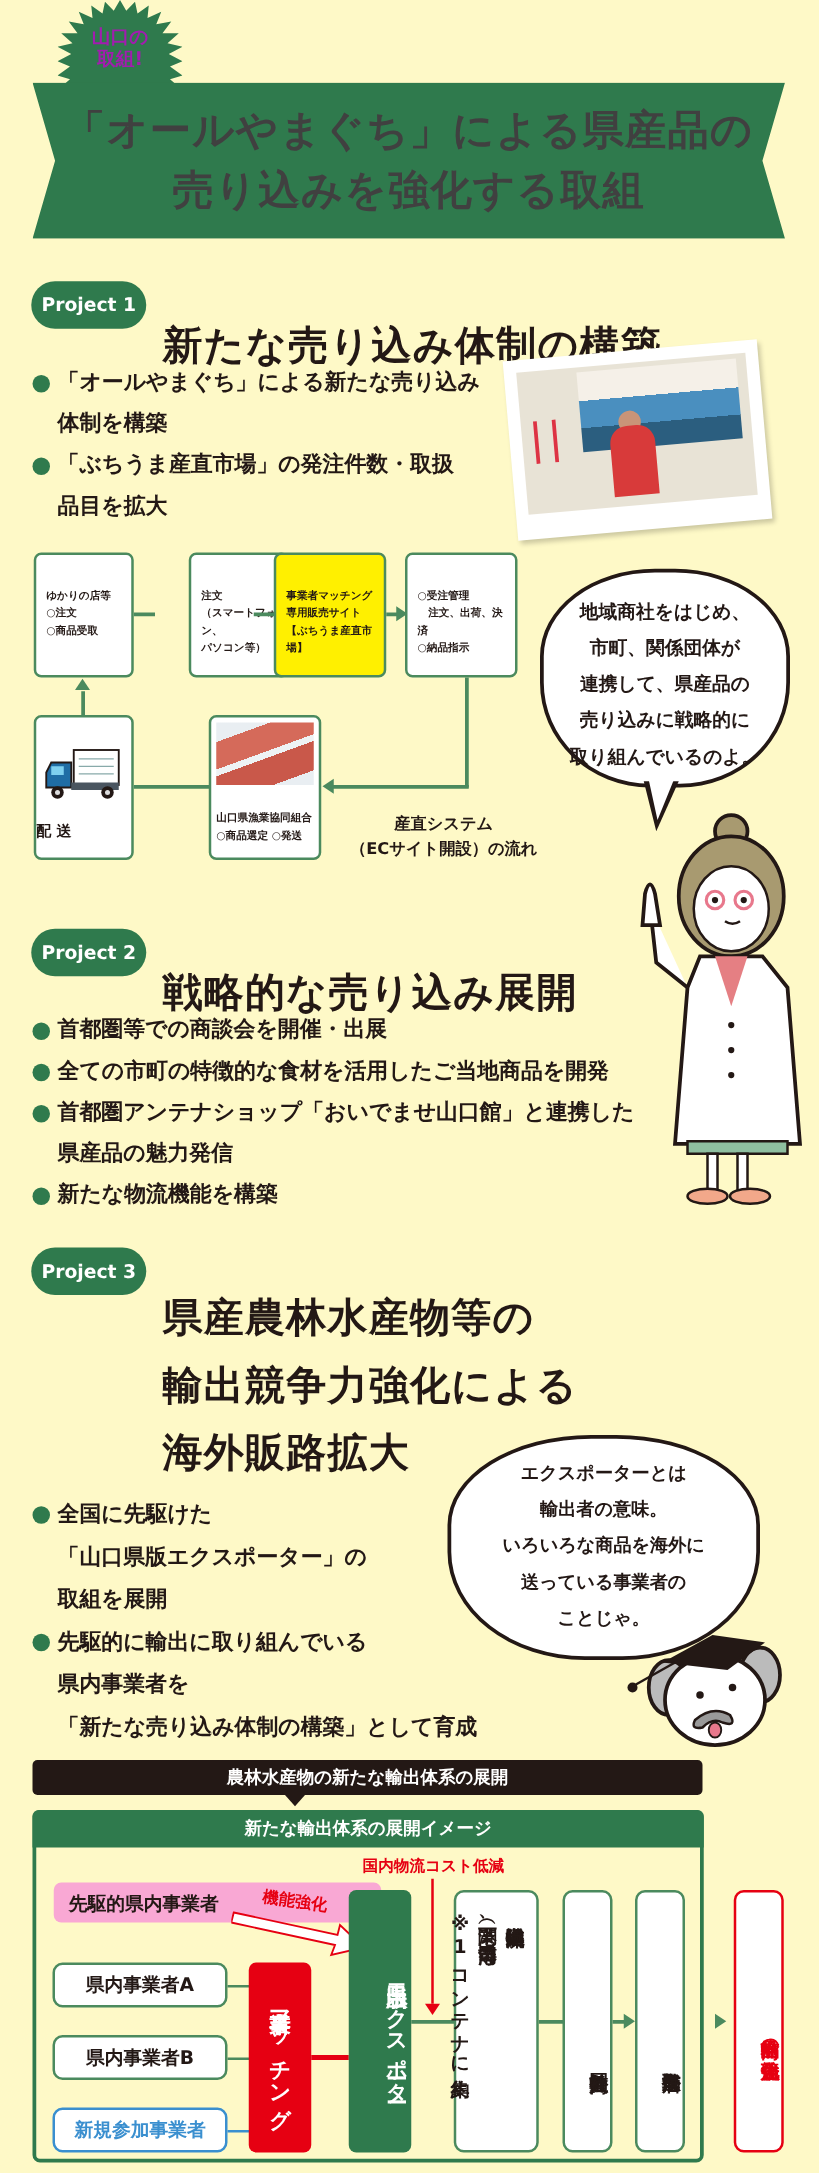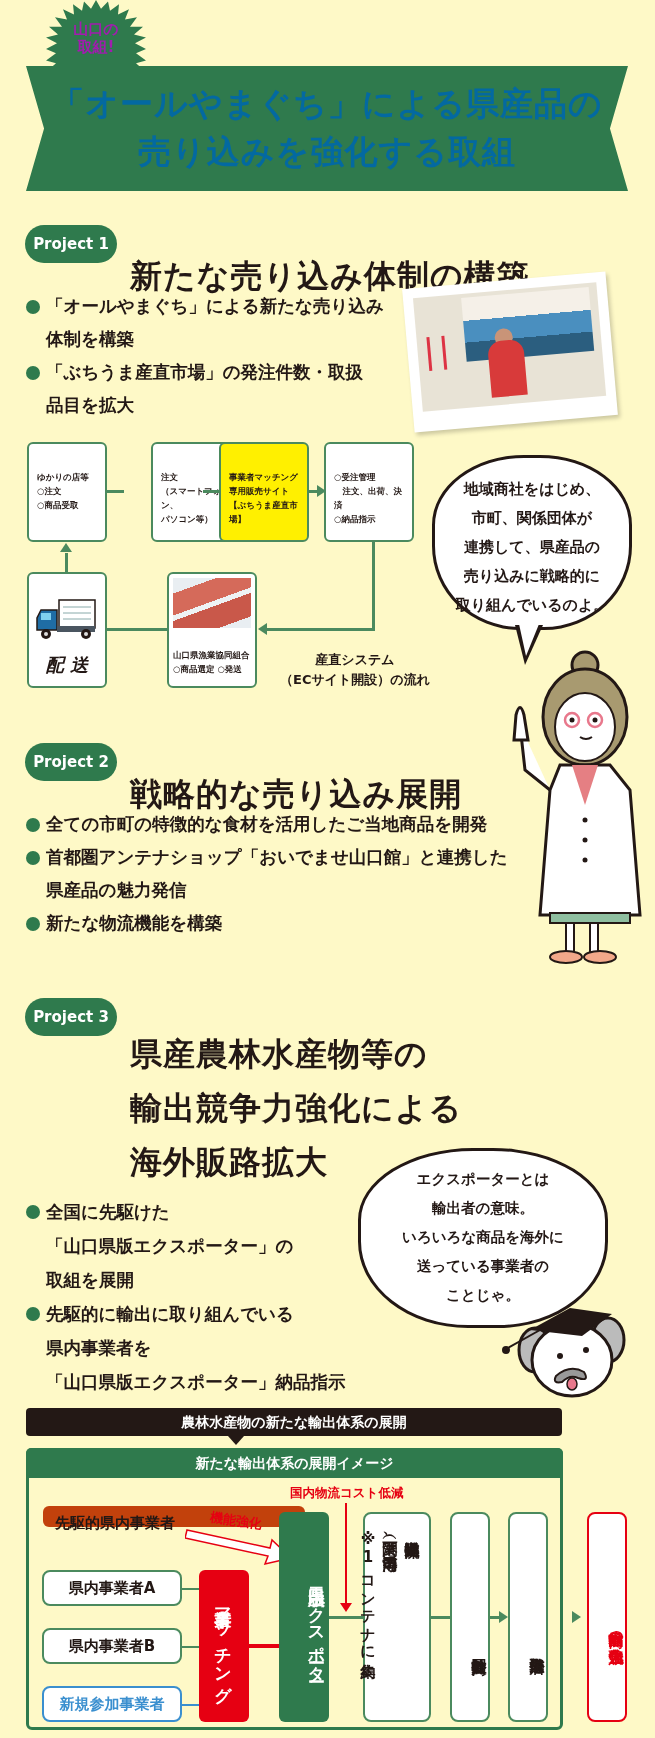--- a/index.html
+++ b/index.html
@@ -6,21 +6,21 @@
   html, body { width: 655px; height: 1738px; background: #fef9c7; overflow: hidden; }
   body { position: relative; font-family: "DejaVu Sans", "Liberation Sans", sans-serif; color: #231815; }
   .abs { position: absolute; }
 
   
   .burst { left: 46px; top: 0; width: 100px; height: 72px; background: #2f7a4d;
     clip-path: polygon(50% 0%, 55% 12%, 62% 2%, 64% 15%, 73% 6%, 72% 20%, 83% 13%, 79% 27%, 91% 24%, 84% 37%, 97% 37%, 88% 48%, 100% 52%, 89% 60%, 100% 68%, 90% 74%, 100% 84%, 90% 88%, 100% 100%, 0% 100%, 10% 88%, 0% 84%, 10% 74%, 0% 68%, 11% 60%, 0% 52%, 12% 48%, 3% 37%, 16% 37%, 9% 24%, 21% 27%, 17% 13%, 28% 20%, 27% 6%, 36% 15%, 38% 2%, 45% 12%); }
   .burst-text { left: 46px; top: 20px; width: 100px; text-align: center; color: #a21caf; font-size: 15px; line-height: 18px; font-weight: bold; }
   .banner { left: 26px; top: 66px; width: 602px; height: 125px; background: #2f7a4d;
     clip-path: polygon(0 0, 100% 0, 97% 50%, 100% 100%, 0 100%, 3% 50%); }
-  .banner-title { left: 26px; top: 80px; width: 602px; text-align: center; color: #0369a1; font-size: 33px; line-height: 48px; font-weight: bold; letter-spacing: 1px; }
+  .banner-title { left: 26px; top: 80px; width: 602px; text-align: center; color: #404040; font-size: 33px; line-height: 48px; font-weight: bold; letter-spacing: 1px; }
 
   
   .proj-badge { background: #2f7a4d; color: #fff; font-size: 15px; font-weight: bold; width: 92px; height: 38px; border-radius: 19px; text-align: center; line-height: 38px; }
   .proj-title { font-size: 32px; font-weight: bold; line-height: 44px; letter-spacing: 1px; margin-top: 32px; }
 
   .bullets { font-size: 17.5px; font-weight: bold; line-height: 33px; }
   .bullets .b { position: relative; padding-left: 20px; }
   .bullets .b .dot { position: absolute; left: 0; top: 10px; width: 14px; height: 14px; border-radius: 50%; background: #2f7a4d; }
 
   
@@ -132,21 +132,21 @@
     <line x1="34" y1="21" x2="62" y2="21" stroke="#8aa" stroke-width="1"></line>
     <line x1="34" y1="27" x2="62" y2="27" stroke="#8aa" stroke-width="1"></line>
     <path d="M12 18 L28 18 L28 38 L8 38 L8 26 Z" fill="#1f6da5" stroke="#231815" stroke-width="1.5"></path>
     <rect x="12" y="21" width="10" height="7" fill="#7fd0ef"></rect>
     <rect x="28" y="34" width="38" height="6" fill="#4a5560"></rect>
     <circle cx="17" cy="42" r="5" fill="#231815"></circle>
       <circle cx="17" cy="42" r="2" fill="#ddd"></circle>
     <circle cx="57" cy="42" r="5" fill="#231815"></circle>
       <circle cx="57" cy="42" r="2" fill="#ddd"></circle>
   </svg>
-  <div style="text-align:center;font-size:18px;font-weight:bold;margin-top:6px;font-style:italic;">配 送</div>
+  <div style="font-size:12px;font-weight:bold;margin-top:6px;">配 送</div>
 </div>
 <div class="abs vline" style="left:65px;top:553px;height:20px;"></div>
 <div class="abs arrow-u" style="left:60px;top:543px;"></div>
 <div class="abs" style="left:280px;top:650px;font-size:13px;font-weight:bold;line-height:20px;text-align:center;">
   <div>産直システム</div>
   <div>（ECサイト開設）の流れ</div>
 </div>
 
 <div class="abs cloud" style="left:432px;top:455px;width:200px;height:175px;"></div>
 <div class="abs" style="left:515px;top:625px;width:0;height:0;border-left:10px solid transparent;border-right:18px solid transparent;border-top:40px solid #231815;"></div>
@@ -180,20 +180,24 @@
   <rect x="90" y="278" width="8" height="30" fill="#fff" stroke="#231815" stroke-width="2"></rect>
   <ellipse cx="66" cy="312" rx="16" ry="6" fill="#f2a88a" stroke="#231815" stroke-width="2"></ellipse>
   <ellipse cx="100" cy="312" rx="16" ry="6" fill="#f2a88a" stroke="#231815" stroke-width="2"></ellipse>
 </svg>
 
 <div class="abs proj-badge" style="left:25px;top:743px;">Project 2</div>
 <div class="abs proj-title" style="left:130px;top:740px;">戦略的な売り込み展開</div>
 <div class="abs bullets" style="left:26px;top:808px;width:520px;">
   <div class="b">
       <span class="dot"></span>
+    <div>首都圏等での商談会を開催・出展</div>
+  </div>
+  <div class="b">
+      <span class="dot"></span>
     <div>全ての市町の特徴的な食材を活用したご当地商品を開発</div>
   </div>
   <div class="b">
       <span class="dot"></span>
     <div>首都圏アンテナショップ「おいでませ山口館」と連携した</div>
     <div>県産品の魅力発信</div>
   </div>
   <div class="b">
       <span class="dot"></span>
     <div>新たな物流機能を構築</div>
@@ -210,21 +214,21 @@
   <div class="b">
       <span class="dot"></span>
     <div>全国に先駆けた</div>
     <div>「山口県版エクスポーター」の</div>
     <div>取組を展開</div>
   </div>
   <div class="b">
       <span class="dot"></span>
     <div>先駆的に輸出に取り組んでいる</div>
     <div>県内事業者を</div>
-    <div>「山口県版エクスポーター」納品指示</div>
+    <div>「新たな売り込み体制の構築」として育成</div>
   </div>
 </div>
 
 <div class="abs cloud" style="left:358px;top:1148px;width:250px;height:180px;"></div>
 <div class="abs cloud-text" style="left:358px;top:1165px;width:250px;font-size:14.5px;line-height:29px;">
   <div>エクスポーターとは</div>
   <div>輸出者の意味。</div>
   <div>いろいろな商品を海外に</div>
   <div>送っている事業者の</div>
   <div>ことじゃ。</div>
@@ -245,21 +249,21 @@
 
 <div class="abs dark-title">農林水産物の新たな輸出体系の展開</div>
 <div class="abs dark-tip"></div>
 <div class="abs green-frame"></div>
 <div class="abs green-head">新たな輸出体系の展開イメージ</div>
 
 <div class="abs" style="left:290px;top:1485px;color:#e60012;font-size:12.5px;font-weight:bold;">国内物流コスト低減</div>
 <div class="abs" style="left:345px;top:1503px;width:2px;height:100px;background:#e60012;"></div>
 <div class="abs" style="left:340px;top:1603px;width:0;height:0;border-left:6px solid transparent;border-right:6px solid transparent;border-top:9px solid #e60012;"></div>
 
-<div class="abs" style="left:43px;top:1506px;width:262px;height:21px;background:#c2410c;border-radius:6px;font-size:15px;font-weight:bold;line-height:34px;padding-left:12px;">先駆的県内事業者</div>
+<div class="abs" style="left:43px;top:1506px;width:262px;height:32px;background:#f9a8d4;border-radius:6px;font-size:15px;font-weight:bold;line-height:34px;padding-left:12px;">先駆的県内事業者</div>
 <div class="abs" style="left:210px;top:1512px;color:#e60012;font-size:13px;font-weight:bold;transform:rotate(8deg);">機能強化</div>
 <svg class="abs" style="left:185px;top:1520px;" width="110" height="50" viewBox="0 0 110 50">
   <path d="M2 10 L85 28 L87 20 L106 38 L80 44 L83 36 L0 18 Z" fill="#fff" stroke="#e60012" stroke-width="1.5"></path>
 </svg>
 
 <div class="abs bizbox" style="left:42px;top:1570px;width:140px;height:36px;">県内事業者A</div>
 <div class="abs bizbox" style="left:42px;top:1628px;width:140px;height:36px;">県内事業者B</div>
 <div class="abs bizbox" style="left:42px;top:1686px;width:140px;height:36px;border-color:#3a8fcf;color:#3a8fcf;">新規参加事業者</div>
 <div class="abs" style="left:182px;top:1588px;width:18px;height:2px;background:#4b8a5e;"></div>
 <div class="abs" style="left:182px;top:1646px;width:18px;height:2px;background:#4b8a5e;"></div>

